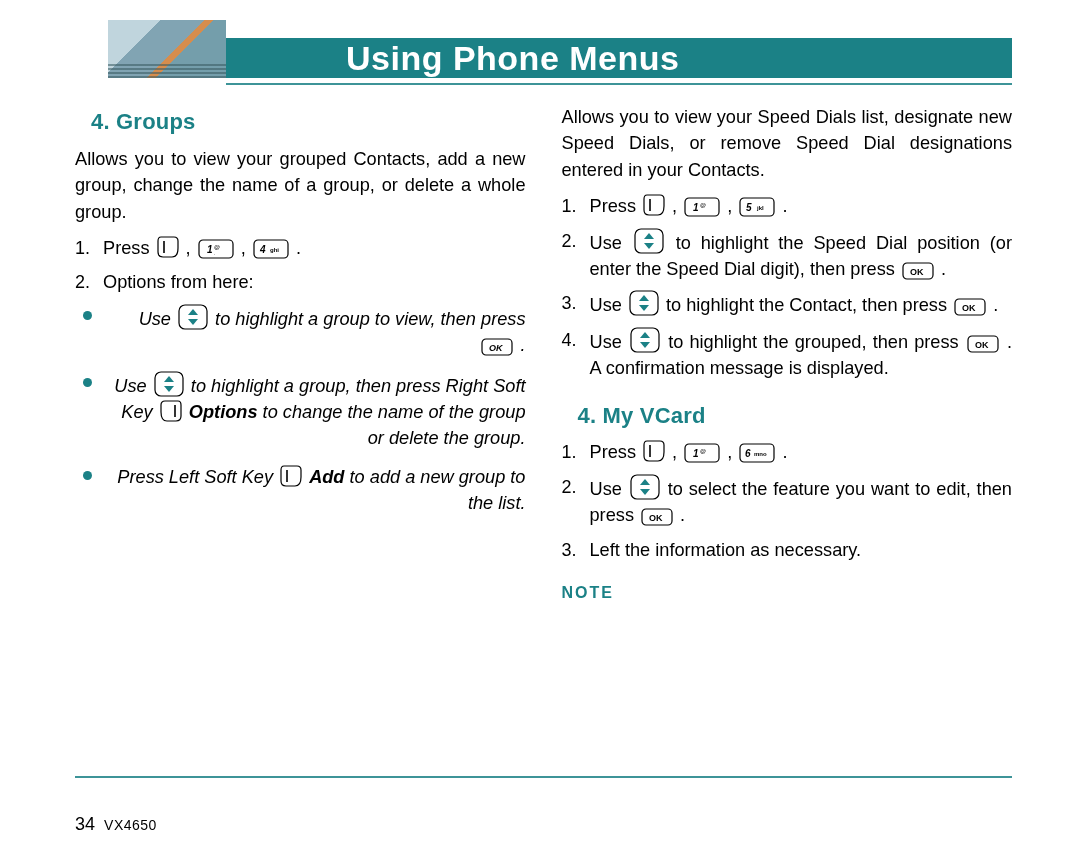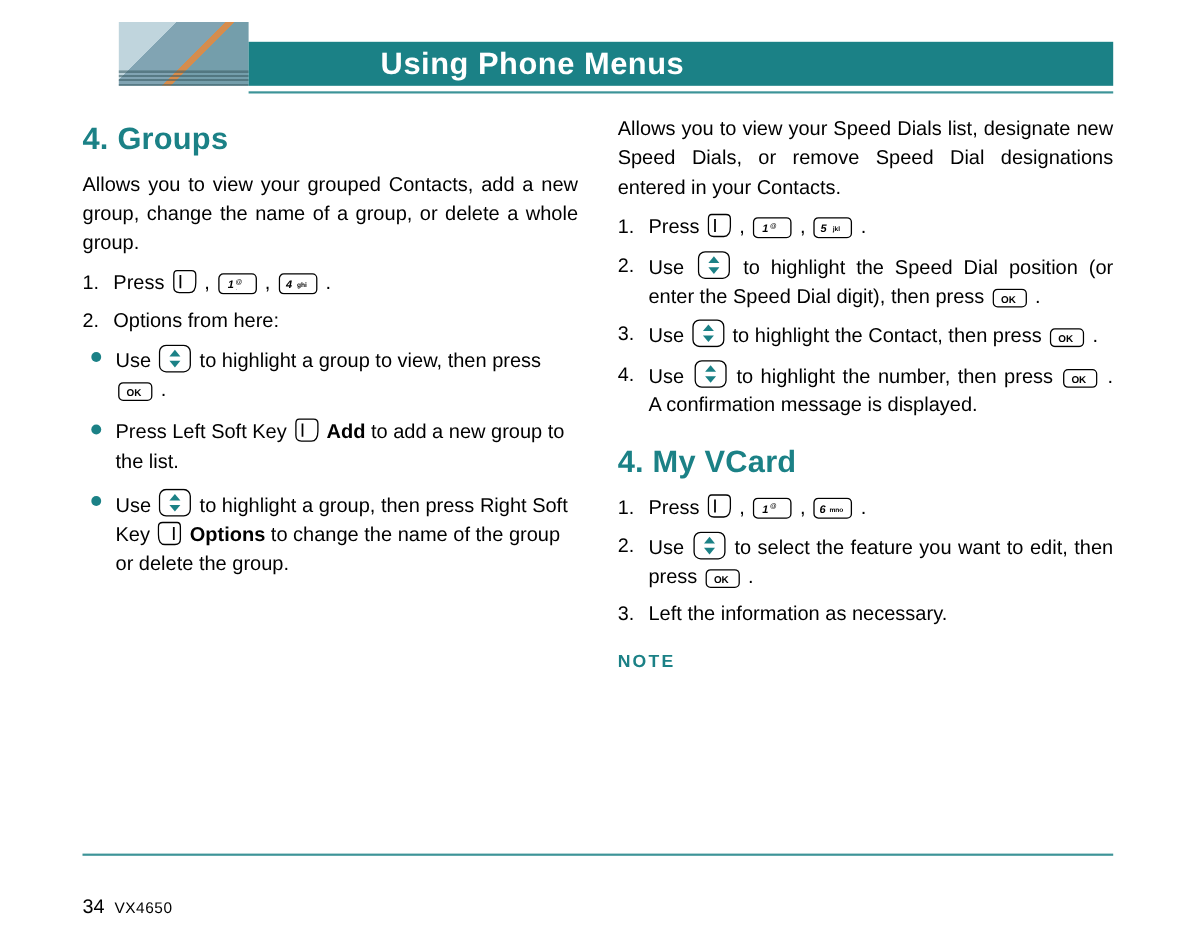--- a/index.html
+++ b/index.html
@@ -33,21 +33,21 @@
     content:"";
     position:absolute; left:0; right:0; bottom:0; height:14px;
     background: repeating-linear-gradient(0deg,#2f5a62 0 2px,transparent 2px 4px);
     opacity:.55;
   }
   .header-band {
     position: absolute; left: 151px; right: 0; top: 18px; height: 40px;
     background: #1b8186;
     color: #fff;
     font-weight: 700;
-    font-size: 28px;
+    font-size: 34px;
     letter-spacing: .5px;
     display: flex; align-items: center;
     padding-left: 120px;
   }
   .header-rule {
     position: absolute; left: 151px; right: 0; top: 63px; height: 2px;
     background: #1b8186; opacity:.85;
   }
 
   .columns {
@@ -56,23 +56,23 @@
     margin-top: 24px;
   }
   .col {
     width: 460px;
     font-size: 18.2px;
     line-height: 1.45;
     color: #000;
   }
   h2.section {
     color: #1b8186;
-    font-size: 28px;
+    font-size: 22px;
     font-weight: 700;
-    margin: 2px 0 8px;
+    margin: 2px 16px 8px;
     letter-spacing: .2px;
   }
   .lead { text-align: justify; margin-bottom: 10px; }
 
   ol.steps { list-style: none; counter-reset: step; margin-bottom: 8px; }
   ol.steps > li {
     counter-increment: step;
     position: relative;
     padding-left: 28px;
     margin-bottom: 8px;
@@ -82,21 +82,22 @@
     content: counter(step) ".";
     position: absolute; left: 0; top: 0;
     font-size: 18px;
   }
 
   ul.bullets { list-style: none; }
   ul.bullets > li {
     position: relative;
     padding-left: 30px;
     margin-bottom: 12px;
-    text-align: left;
+    text-align: right;
+    font-style: italic;
   }
   ul.bullets > li::before {
     content: "";
     position: absolute; left: 8px; top: 7px;
     width: 9px; height: 9px; border-radius: 50%;
     background: #1b8186;
   }
 
   
   .ico {
@@ -197,38 +198,38 @@
                 <use href="#nav-updown"></use>
               </svg></span>
           <span> to highlight a group to view, then press </span><br>
           <span class="ico"><svg width="32" height="18">
                 <use href="#ok-cap"></use>
                 <text x="8" y="13" font-size="9" font-weight="700">OK</text>
               </svg></span>
           <span> .</span>
         </li>
         <li>
+          <span>Use </span>
+          <span class="ico"><svg width="30" height="26">
+                <use href="#nav-updown"></use>
+              </svg></span>
+          <span> to highlight a group, then press Right Soft Key </span>
+          <span class="ico"><svg width="22" height="24">
+                <use href="#soft-right"></use>
+              </svg></span>
+          <b>Options</b>
+          <span> to change the name of the group or delete the group.</span>
+        </li>
+        <li>
           <span>Press Left Soft Key </span>
           <span class="ico"><svg width="22" height="24">
                 <use href="#soft-left"></use>
               </svg></span>
           <b>Add</b>
           <span> to add a new group to the list.</span>
-        </li>
-        <li>
-          <span>Use </span>
-          <span class="ico"><svg width="30" height="26">
-                <use href="#nav-updown"></use>
-              </svg></span>
-          <span> to highlight a group, then press Right Soft Key </span>
-          <span class="ico"><svg width="22" height="24">
-                <use href="#soft-right"></use>
-              </svg></span>
-          <b>Options</b>
-          <span> to change the name of the group or delete the group.</span>
         </li>
       </ul>
     </div>
 
     <div class="col">
       <p class="lead">Allows you to view your Speed Dials list, designate new Speed Dials, or remove Speed Dial designations entered in your Contacts.</p>
 
       <ol class="steps">
         <li>
           <span>Press </span>
@@ -270,21 +271,21 @@
                 <use href="#ok-cap"></use>
                 <text x="8" y="13" font-size="9" font-weight="700">OK</text>
               </svg></span>
           <span> .</span>
         </li>
         <li style="text-align:justify">
           <span>Use </span>
           <span class="ico"><svg width="30" height="26">
                 <use href="#nav-updown"></use>
               </svg></span>
-          <span> to highlight the number, then press </span>
+          <span> to highlight the grouped, then press </span>
           <span class="ico"><svg width="32" height="18">
                 <use href="#ok-cap"></use>
                 <text x="8" y="13" font-size="9" font-weight="700">OK</text>
               </svg></span>
           <span> . A confirmation message is displayed.</span>
         </li>
       </ol>
 
       <h2 class="section" style="margin-top:18px">4. My VCard</h2>
 

